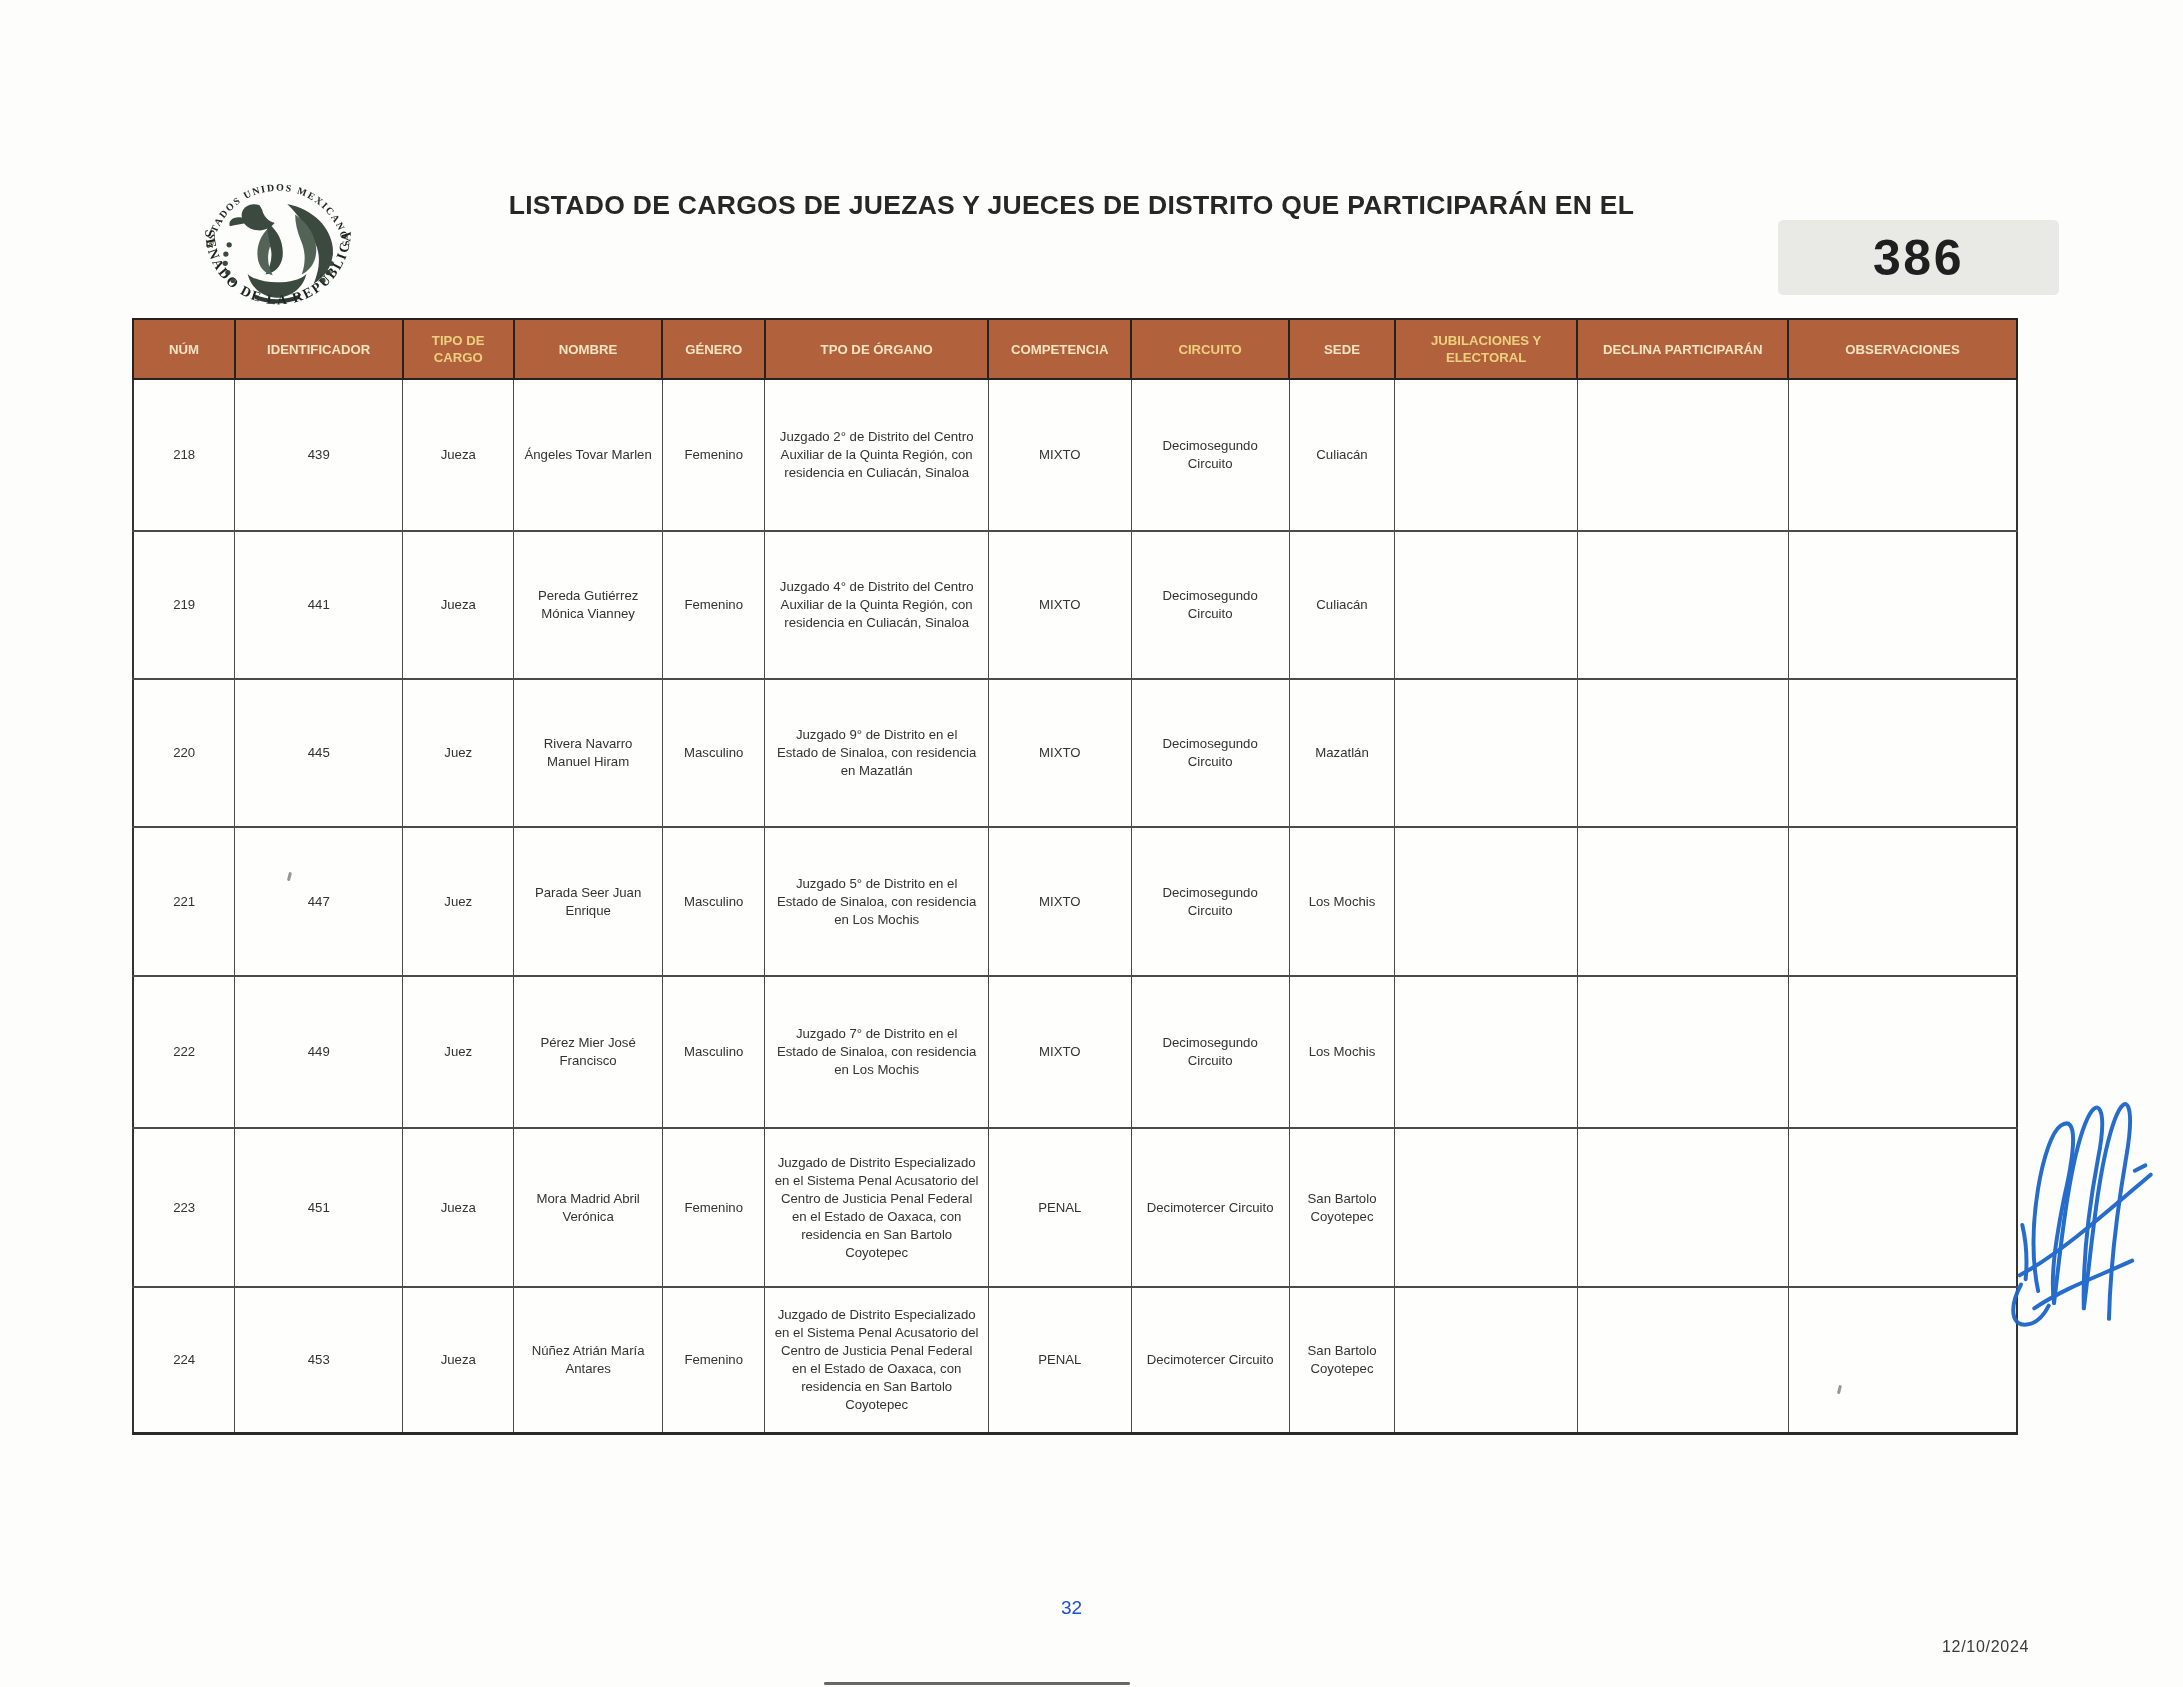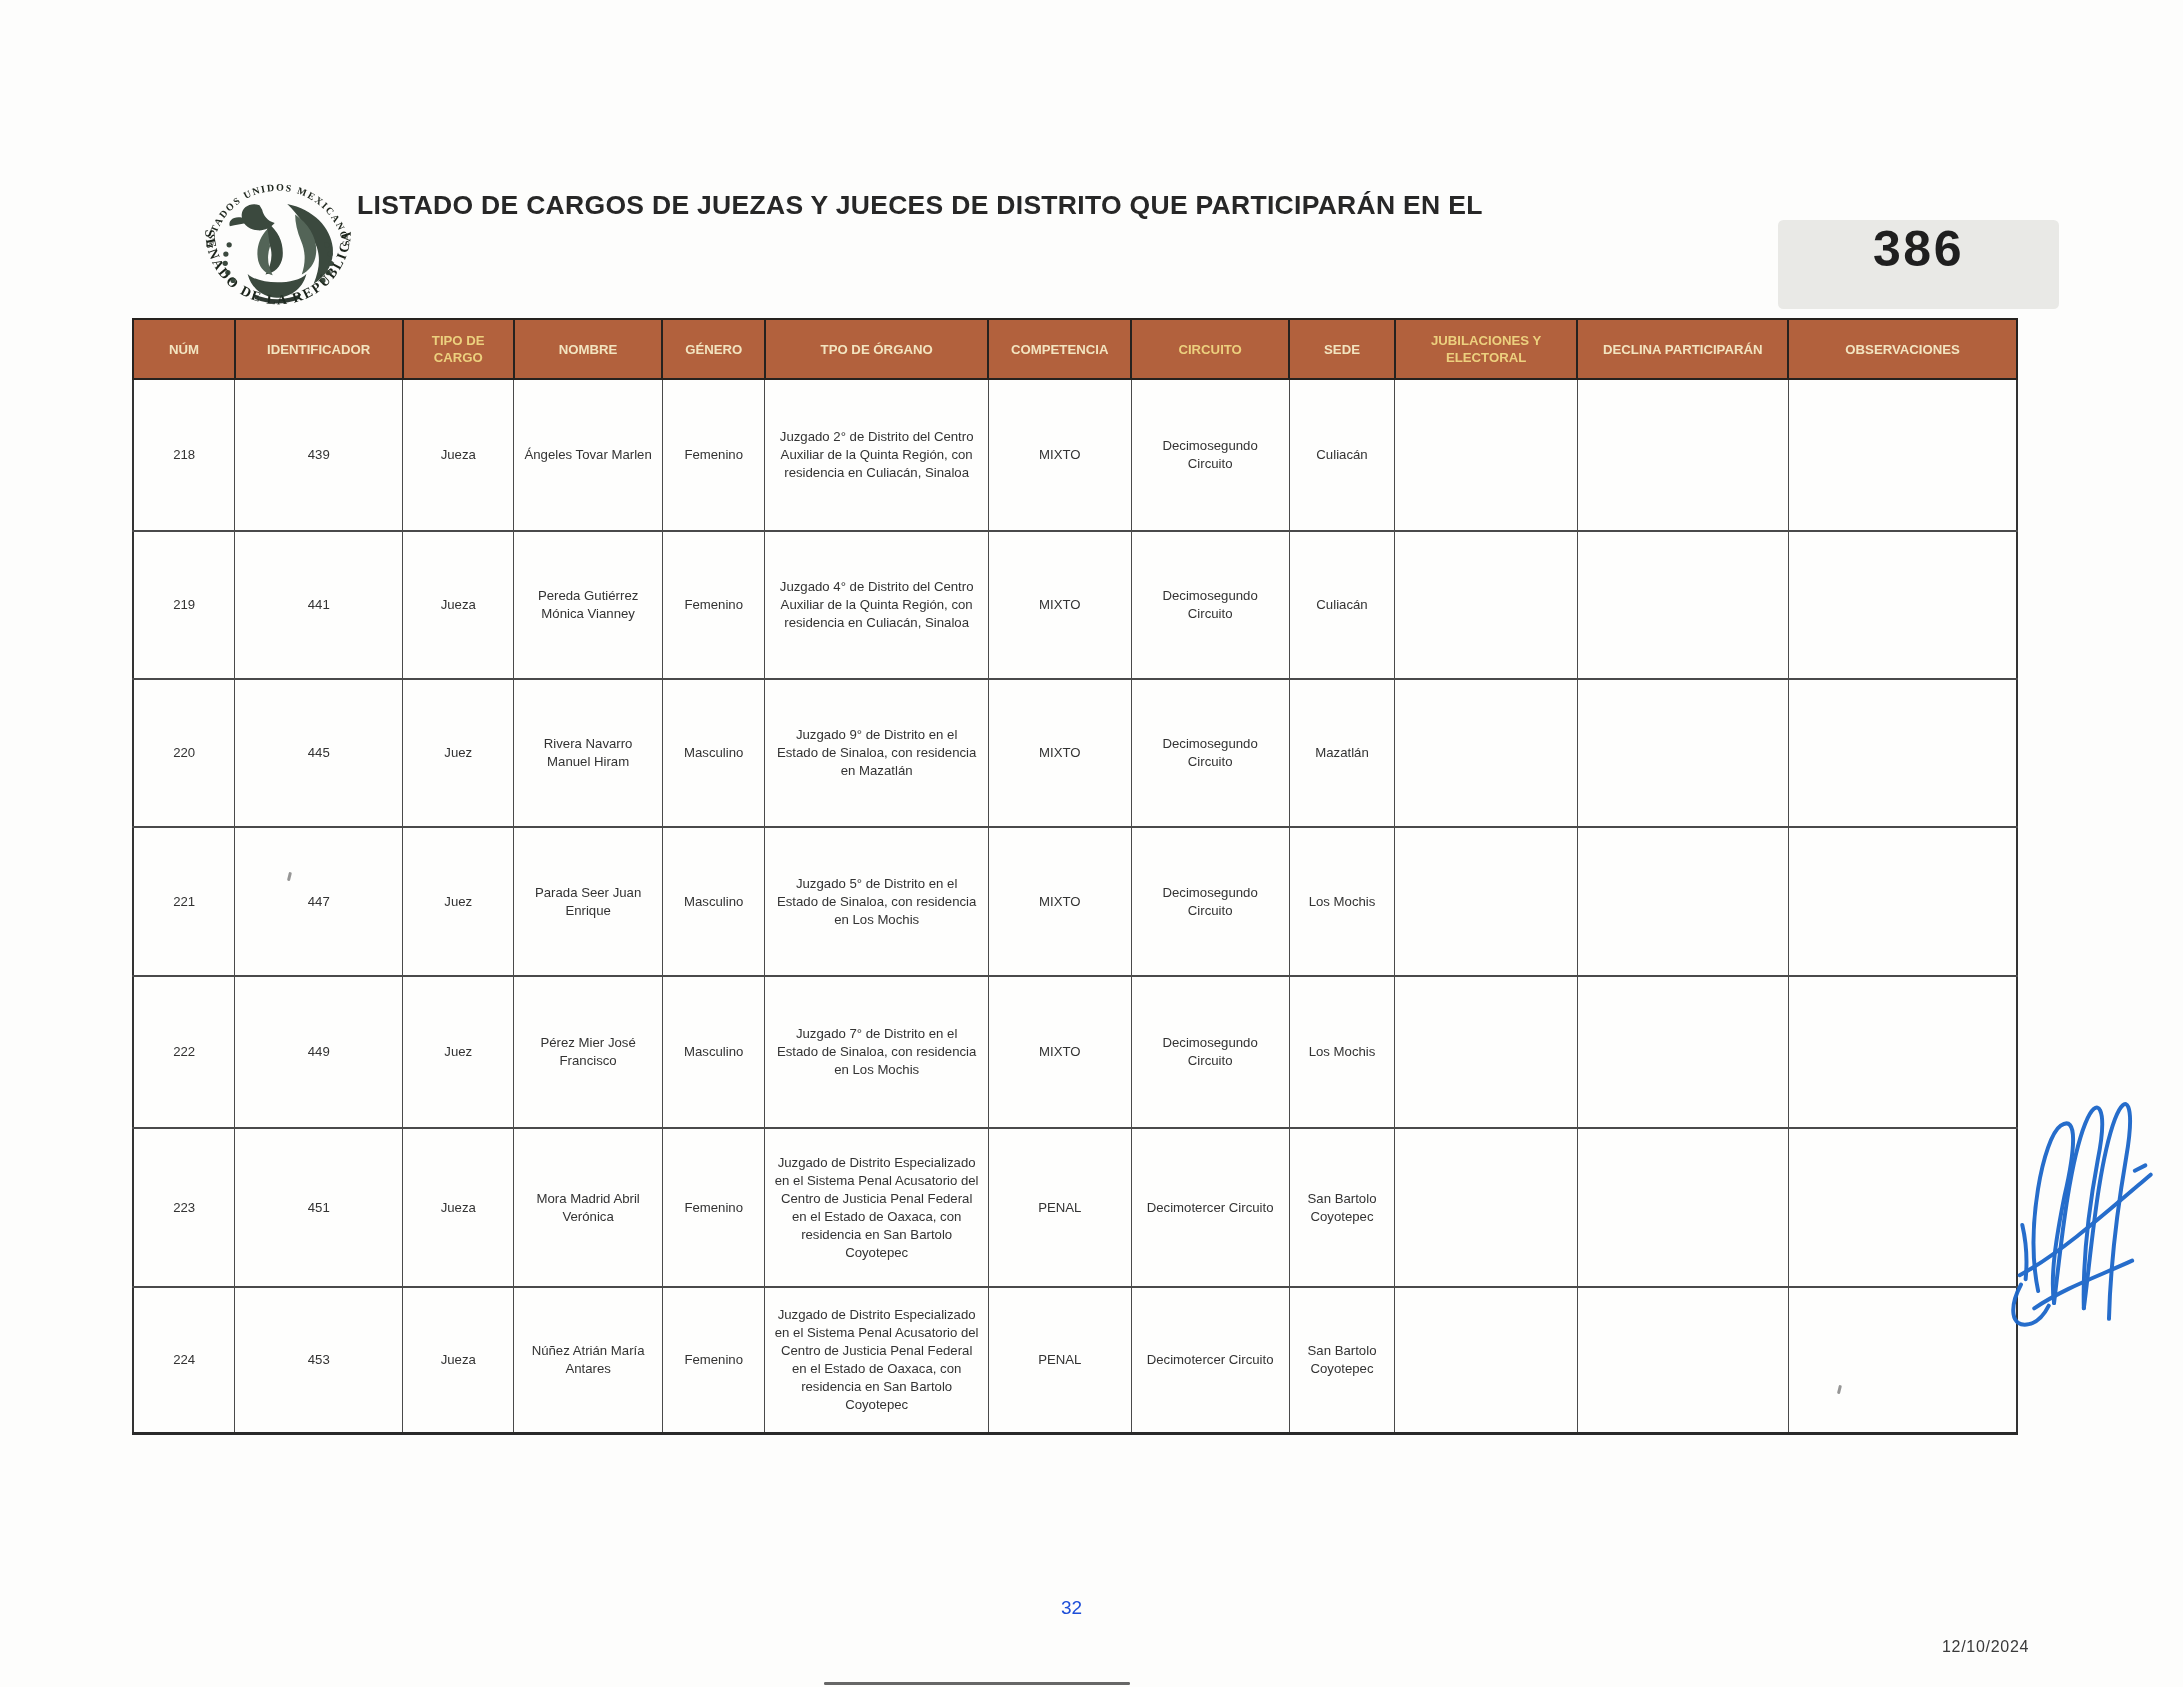--- a/index.html
+++ b/index.html
@@ -11,29 +11,29 @@
     color:#2e2e2e;
     overflow:hidden;
   }
 
   
   .seal{position:absolute;left:196px;top:163px;width:164px;height:165px;}
 
   
   .title{
     position:absolute;left:357px;top:187px;width:1429px;
-    font-weight:bold;font-size:26.5px;line-height:36px;
+    text-align:center;font-weight:bold;font-size:26.5px;line-height:36px;
     color:#272727;letter-spacing:0.3px;
   }
 
   
   .stamp{
-    position:absolute;left:1778px;top:220px;width:281px;height:89px;
+    position:absolute;left:1778px;top:220px;width:281px;height:75px;
     background:#e9e9e6;border-radius:5.3px;
-    display:flex;justify-content:center;
+    display:flex;align-items:center;justify-content:center;
   }
   .stamp span{font-size:50px;font-weight:bold;color:#1f1f1f;letter-spacing:2.6px;}
 
   
   table.roster{
     position:absolute;left:132px;top:318px;width:1886px;
     border-collapse:collapse;table-layout:fixed;
     font-size:13.2px;
   }
   table.roster th{

